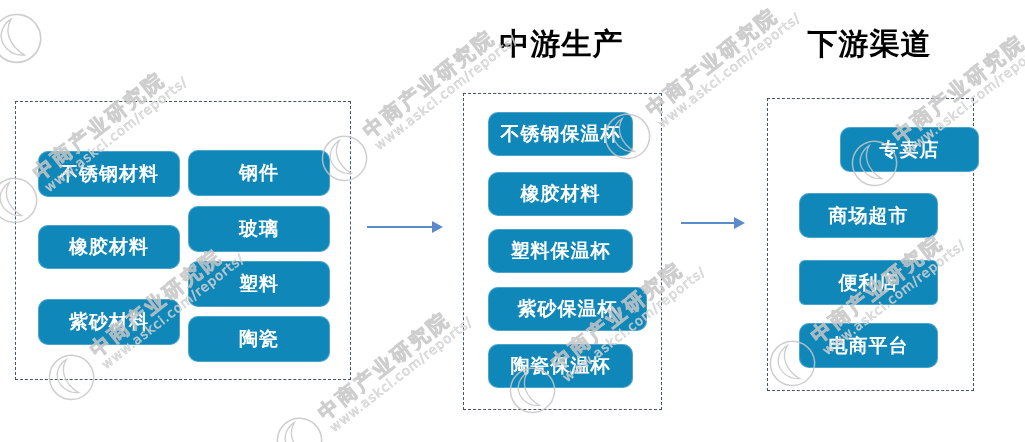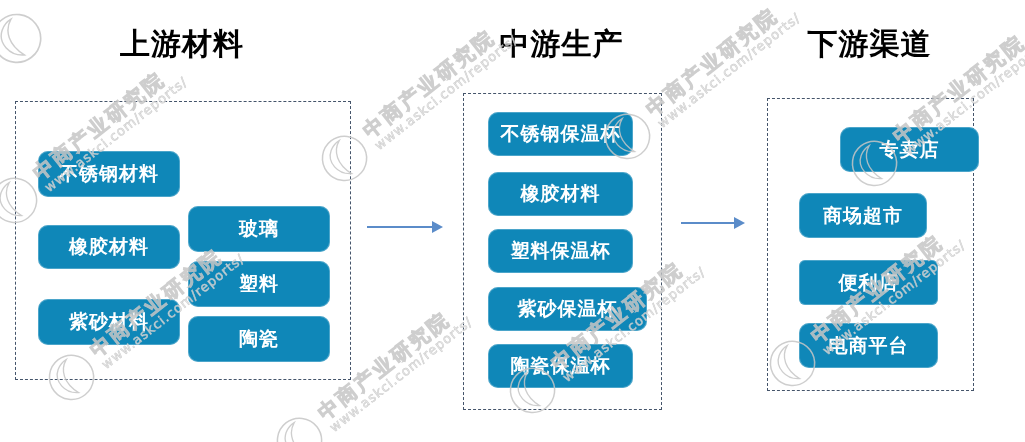--- a/index.html
+++ b/index.html
@@ -47,48 +47,48 @@
   .wm-circle-only{
     position:absolute;z-index:50;pointer-events:none;opacity:0.85;
     transform:rotate(-38deg);
   }
 </style>
 </head>
 <body>
 
 <div id="stage">
 
-  <div class="col-title" style="left:15px;top:27px;width:334px;">上游材料</div>
   <div class="col-title" style="left:463px;top:27px;width:197px;">中游生产</div>
   <div class="col-title" style="left:767px;top:27px;width:205px;">下游渠道</div>
 
   <div class="dashed-box" style="left:15px;top:101px;width:334px;height:277px;"></div>
   <div class="dashed-box" style="left:463px;top:93px;width:197px;height:315px;"></div>
   <div class="dashed-box" style="left:767px;top:98px;width:205px;height:291px;"></div>
 
   <div class="node" style="left:38px;top:151px;width:142px;height:46px;">不锈钢材料</div>
   <div class="node" style="left:38px;top:225px;width:142px;height:44px;">橡胶材料</div>
   <div class="node" style="left:38px;top:299px;width:142px;height:46px;">紫砂材料</div>
 
+  <div class="node" style="left:188px;top:150px;width:142px;height:46px;">钢件</div>
   <div class="node" style="left:188px;top:206px;width:142px;height:46px;">玻璃</div>
   <div class="node" style="left:188px;top:261px;width:142px;height:46px;">塑料</div>
   <div class="node" style="left:188px;top:316px;width:142px;height:46px;">陶瓷</div>
 
   <div class="arrow" style="left:367px;top:226px;width:65px;"></div>
 
   <div class="node" style="left:488px;top:112px;width:145px;height:44px;">不锈钢保温杯</div>
   <div class="node" style="left:488px;top:172px;width:145px;height:44px;">橡胶材料</div>
   <div class="node" style="left:488px;top:229px;width:145px;height:44px;">塑料保温杯</div>
   <div class="node" style="left:488px;top:287px;width:159px;height:44px;">紫砂保温杯</div>
   <div class="node" style="left:488px;top:344px;width:145px;height:44px;">陶瓷保温杯</div>
 
   <div class="arrow" style="left:681px;top:222px;width:53px;"></div>
 
   <div class="node" style="left:799px;top:127px;width:139px;height:45px;margin-left:41px;">专卖店</div>
-  <div class="node" style="left:799px;top:193px;width:128px;height:45px;">商场超市</div>
+  <div class="node" style="left:799px;top:193px;width:139px;height:45px;">商场超市</div>
   <div class="node" style="left:799px;top:260px;width:139px;height:45px;border-radius:6px;">便利店</div>
   <div class="node" style="left:799px;top:323px;width:139px;height:45px;text-align:right;">电商平台</div>
 
   <div class="wm" style="left:-33px;top:105px;">
     <svg class="wm-logo" width="48" height="48" viewBox="0 0 50 50">
       <circle cx="25" cy="25" r="23" fill="none" stroke="#c6c6c6" stroke-width="1.6"></circle>
       <path d="M32 7 C 20 12, 15 25, 21 42 C 9 34, 8 17, 19 10 C 23 7.5, 28 6.5, 32 7 Z" fill="none" stroke="#c6c6c6" stroke-width="1.4"></path>
     </svg>
     <div class="wm-text">
       <div class="wm-l1">中商产业研究院</div>

